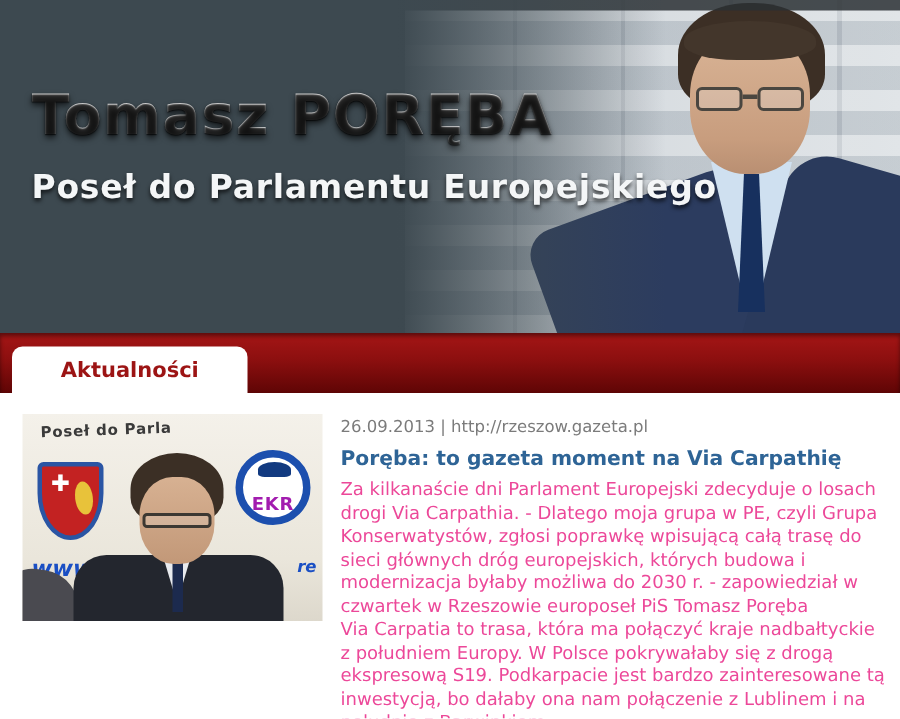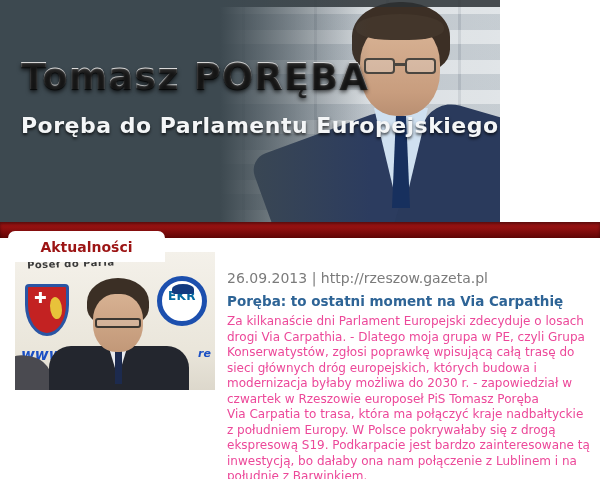--- a/index.html
+++ b/index.html
@@ -1,21 +1,21 @@
 <!DOCTYPE html>
 <html><head>
 <meta charset="utf-8">
 <style>
   * { margin:0; padding:0; box-sizing:border-box; }
   html,body { background:#ffffff; }
   body { font-family:"DejaVu Sans","Liberation Sans",sans-serif; }
   .page { position:relative; width:600px; height:479px; overflow:hidden; background:#fff; margin:0 auto; }
 
   
-  .header { position:relative; width:500px; height:222px; overflow:hidden;
+  .header { position:relative; width:600px; height:222px; overflow:hidden;
             background:linear-gradient(180deg,#2f393e 0%,#3f4b51 25%,#47545b 65%,#39444a 100%); }
 
   .header-photo { position:absolute; top:0; right:0; width:330px; height:222px; overflow:hidden;
     background:
       repeating-linear-gradient(180deg, rgba(255,255,255,.30) 0 14px, rgba(150,160,170,.22) 14px 30px),
       repeating-linear-gradient(90deg, rgba(110,120,132,.25) 0 3px, rgba(0,0,0,0) 3px 72px),
       linear-gradient(90deg,#aeb8bf 0%,#c6cdd3 40%,#d4dade 100%);
   }
   .header-photo::after { content:""; position:absolute; top:0; left:0; right:0; height:7px; background:rgba(42,48,52,.85); }
 
@@ -36,21 +36,21 @@
 
   .header-text { position:absolute; left:21px; top:58px; z-index:5; color:#fff; }
   .header-name { font-size:37px; font-weight:bold; letter-spacing:1px; line-height:1.05;
                  text-shadow:0 3px 4px rgba(0,0,0,.65), 0 1px 1px rgba(0,0,0,.8);
                  background:linear-gradient(180deg,#ffffff 55%,#cfd6da 100%);
                  -webkit-background-clip:text; background-clip:text; -webkit-text-fill-color:transparent; }
   .header-sub  { margin-top:16px; font-size:22px; font-weight:bold; letter-spacing:.5px;
                  text-shadow:0 2px 3px rgba(0,0,0,.7); color:#f4f6f7; }
 
   
-  .redbar { position:relative; width:600px; height:16px; z-index:6;
+  .redbar { position:relative; width:600px; height:40px; z-index:6;
             background:linear-gradient(180deg,#a51616 0%,#8c0f0f 45%,#5f0505 100%);
             box-shadow:inset 0 2px 3px rgba(0,0,0,.45); }
   .tab { position:absolute; left:8px; top:9px; width:157px; height:31px; background:#ffffff;
          border-radius:7px 7px 0 0; display:flex; align-items:center; justify-content:center;
          cursor:pointer; }
   .tab-label { font-size:14px; font-weight:bold; color:#9c1414; }
 
   
   .content { position:relative; width:600px; background:#fff; }
   .article { display:flex; padding:14px 6px 0 15px; }
@@ -58,34 +58,34 @@
   .thumb { position:relative; width:200px; height:138px; flex:none; overflow:hidden; cursor:pointer;
            background:linear-gradient(180deg,#f4f1ea 0%,#eae6db 70%,#ddd8cc 100%); }
   .t-banner-text { position:absolute; left:12px; top:6px; font-size:10px; font-weight:bold; color:#3a3a3a;
                    transform:rotate(-2deg); letter-spacing:.5px; white-space:nowrap; }
   .t-shield { position:absolute; left:10px; top:32px; width:44px; height:52px; background:#c32222;
               border:3px solid #2a55a4; border-radius:4px 4px 50% 50% / 4px 4px 60% 60%; }
   .t-cross  { position:absolute; left:6px; top:4px; color:#fff; font-size:15px; line-height:1; }
   .t-lion   { position:absolute; right:4px; top:10px; width:12px; height:22px; background:#e8c23a; border-radius:40% 60% 40% 60%; }
   .t-ekr    { position:absolute; right:8px; top:24px; width:50px; height:50px; background:#fff;
               border:5px solid #1c4fae; border-radius:50%; display:flex; align-items:flex-end; justify-content:center; }
-  .t-ekr-label { font-size:12px; font-weight:bold; color:#0369a1; margin-bottom:18px; letter-spacing:.5px; }
+  .t-ekr-label { font-size:12px; font-weight:bold; color:#a21caf; margin-bottom:2px; letter-spacing:.5px; }
   .t-bird   { position:absolute; top:3px; left:10px; width:22px; height:10px; background:#123a80; border-radius:50% 50% 20% 20%; }
   .t-url-left  { position:absolute; left:6px;  bottom:26px; font-size:15px; font-weight:bold; font-style:italic; color:#1a4fc4; }
   .t-url-right { position:absolute; right:4px; bottom:30px; font-size:11px; font-weight:bold; font-style:italic; color:#1a4fc4; }
   .t-hair   { position:absolute; left:72px; top:26px; width:62px; height:48px; background:#3b2f25; border-radius:50% 50% 38% 38%; }
   .t-face   { position:absolute; left:78px; top:42px; width:50px; height:58px; background:linear-gradient(180deg,#d7b192,#c29878); border-radius:44% 44% 46% 46%; }
   .t-glasses{ position:absolute; left:80px; top:66px; width:46px; height:10px; border:2px solid #3c3832; border-radius:3px; background:rgba(240,240,240,.2); }
   .t-suit   { position:absolute; left:34px; top:94px; width:140px; height:50px; background:#23262e; border-radius:22px 22px 0 0; }
   .t-shirt  { position:absolute; left:94px; top:96px; width:18px; height:30px; background:#e8eaee; clip-path:polygon(0 0,100% 0,50% 100%); }
   .t-tie    { position:absolute; left:100px; top:98px; width:7px; height:34px; background:#1c2a4e; }
   .t-person2{ position:absolute; left:-14px; top:104px; width:52px; height:44px; background:#4a4a50; border-radius:20px 26px 0 0; transform:rotate(8deg); }
 
   .article-text { margin-left:12px; width:366px; }
-  .meta { font-size:14px; color:#7b7b7b; margin-top:18px; }
+  .meta { font-size:11px; color:#7b7b7b; margin-top:2px; }
   .meta a { color:#7b7b7b; text-decoration:none; cursor:pointer; }
   .article-title { font-size:13.5px; font-weight:bold; color:#2e6496; margin:7px 0 5px 0; cursor:pointer; }
   .article-text p { font-size:12px; line-height:15.5px; color:#ec4899; }
 </style>
 </head>
 <body>
 
 <div class="page">
 
   <header class="header">
@@ -99,21 +99,21 @@
       <div class="m-fringe"></div>
       <div class="m-glasses">
         <div class="m-lens l"></div>
         <div class="m-lens r"></div>
         <div class="m-bridge"></div>
       </div>
     </div>
     <div class="header-fade"></div>
     <div class="header-text">
       <div class="header-name">Tomasz PORĘBA</div>
-      <div class="header-sub">Poręba do Parlamentu Europejskiego</div>
+      <div class="header-sub">Poseł do Parlamentu Europejskiego</div>
     </div>
   </header>
 
   <nav class="redbar">
     <div class="tab">
       <span class="tab-label">Aktualności</span>
     </div>
   </nav>
 
   <main class="content">
@@ -139,20 +139,20 @@
         <div class="t-face"></div>
         <div class="t-glasses"></div>
       </div>
 
       <div class="article-text">
         <div class="meta">
           <span>26.09.2013</span>
           <span>|</span>
           <a>http://rzeszow.gazeta.pl</a>
         </div>
-        <h3 class="article-title">Poręba: to ostatni moment na Via Carpathię</h3>
+        <h3 class="article-title">Poręba: to gazeta moment na Via Carpathię</h3>
         <p>Za kilkanaście dni Parlament Europejski zdecyduje o losach drogi Via Carpathia. - Dlatego moja grupa w PE, czyli Grupa Konserwatystów, zgłosi poprawkę wpisującą całą trasę do sieci głównych dróg europejskich, których budowa i modernizacja byłaby możliwa do 2030 r. - zapowiedział w czwartek w Rzeszowie europoseł PiS Tomasz Poręba</p>
         <p>Via Carpatia to trasa, która ma połączyć kraje nadbałtyckie z południem Europy. W Polsce pokrywałaby się z drogą ekspresową S19. Podkarpacie jest bardzo zainteresowane tą inwestycją, bo dałaby ona nam połączenie z Lublinem i na południe z Barwinkiem.</p>
       </div>
     </article>
 
   </main>
 </div>
 
 </body></html>

